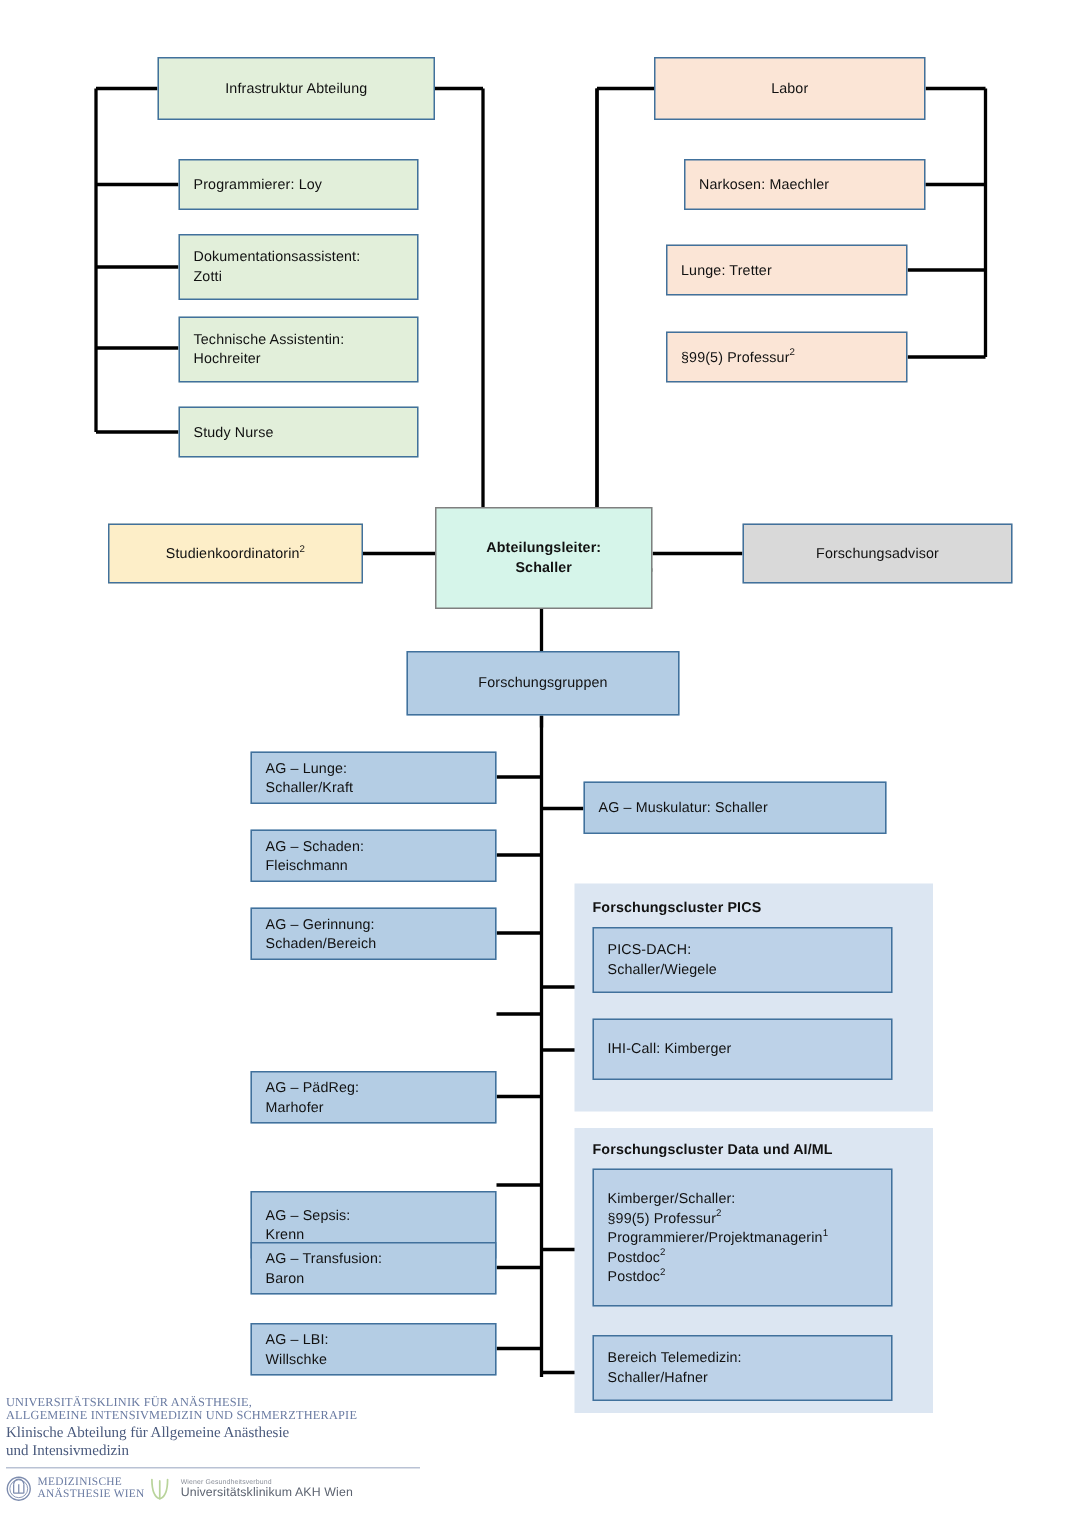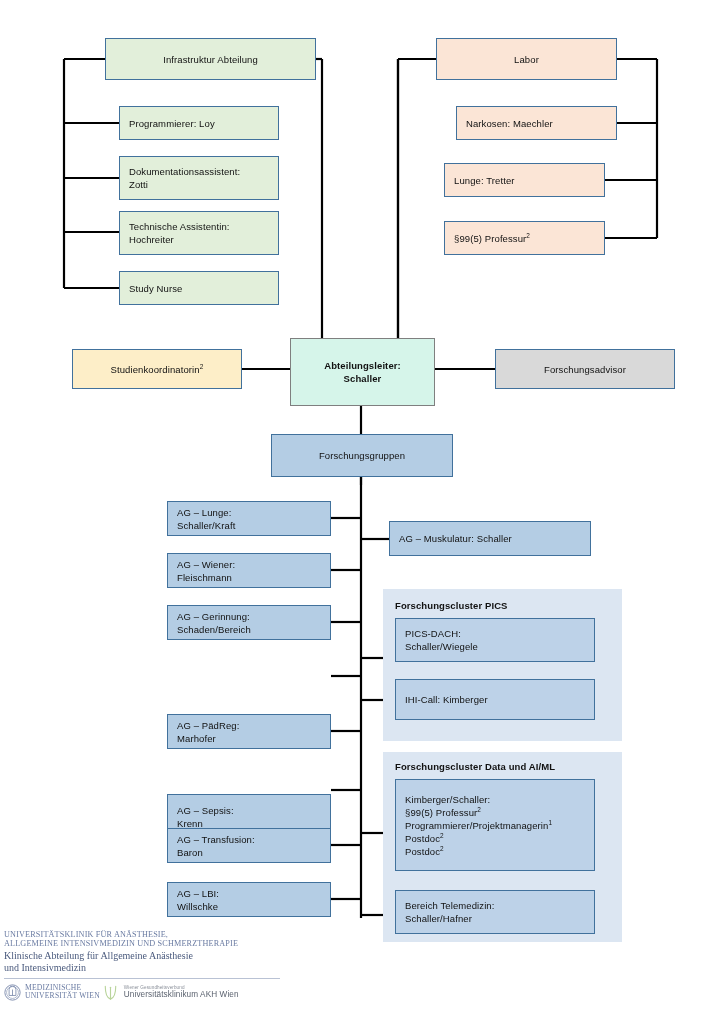--- a/index.html
+++ b/index.html
@@ -151,21 +151,21 @@
       <path d="M331,899 H361"></path>
 
       <path d="M361,539 H389"></path>
       <path d="M361,658 H389"></path>
       <path d="M361,700 H389"></path>
       <path d="M361,833 H389"></path>
       <path d="M361,915 H389"></path>
     </g>
   </svg>
 
-  <div class="node green center-text" style="left:105px;top:38px;width:211px;height:42px;">
+  <div class="node green center-text" style="left:105px;top:38px;width:185px;height:42px;">
     <span>Infrastruktur Abteilung</span>
   </div>
 
   <div class="node green" style="left:119px;top:106px;width:160px;height:34px;">
     <span>Programmierer:  Loy</span>
   </div>
 
   <div class="node green" style="left:119px;top:156px;width:160px;height:44px;">
     <span>Dokumentationsassistent:
 Zotti</span>
@@ -211,21 +211,21 @@
 
   <div class="node blue center-text" style="left:271px;top:434px;width:182px;height:43px;">
     <span>Forschungsgruppen</span>
   </div>
 
   <div class="node blue" style="left:167px;top:501px;width:164px;height:35px;">
     <span>AG – Lunge:
 Schaller/Kraft</span>
   </div>
   <div class="node blue" style="left:167px;top:553px;width:164px;height:35px;">
-    <span>AG – Wiener:
+    <span>AG – Schaden:
 Fleischmann</span>
   </div>
   <div class="node blue" style="left:167px;top:605px;width:164px;height:35px;">
     <span>AG – Gerinnung:
 Schaden/Bereich</span>
   </div>
   <div class="node blue" style="left:167px;top:714px;width:164px;height:35px;">
     <span>AG – PädReg:
 Marhofer</span>
   </div>
@@ -275,21 +275,21 @@
     <div class="f-logos">
       <div class="logo-muw">
         <svg class="muw-mark" viewBox="0 0 40 40">
           <circle cx="20" cy="20" r="18" fill="none" stroke="#7d8cae" stroke-width="2.2"></circle>
           <circle cx="20" cy="20" r="14" fill="none" stroke="#7d8cae" stroke-width="1.4"></circle>
           <path d="M12,13 V27 M20,13 V27 M28,13 V27 M12,27 H28" fill="none" stroke="#7d8cae" stroke-width="2"></path>
           <path d="M12,13 a8,8 0 0 1 16,0" fill="none" stroke="#7d8cae" stroke-width="2"></path>
         </svg>
         <div class="muw-text">
           <div>MEDIZINISCHE</div>
-          <div>UNIVERSITÄT WIEN</div>
+          <div>ANÄSTHESIE WIEN</div>
         </div>
       </div>
       <div class="logo-akh">
         <svg class="akh-mark" viewBox="0 0 40 40">
           <path d="M9,7 C9,22 13,32 20,34 C27,32 31,22 31,7" fill="none" stroke="#b9d49b" stroke-width="2.4" stroke-linecap="round"></path>
           <path d="M20,34 V9" fill="none" stroke="#b9d49b" stroke-width="2.4" stroke-linecap="round"></path>
         </svg>
         <div>
           <div class="akh-small">Wiener Gesundheitsverbund</div>
           <div class="akh-big">Universitätsklinikum AKH Wien</div>

